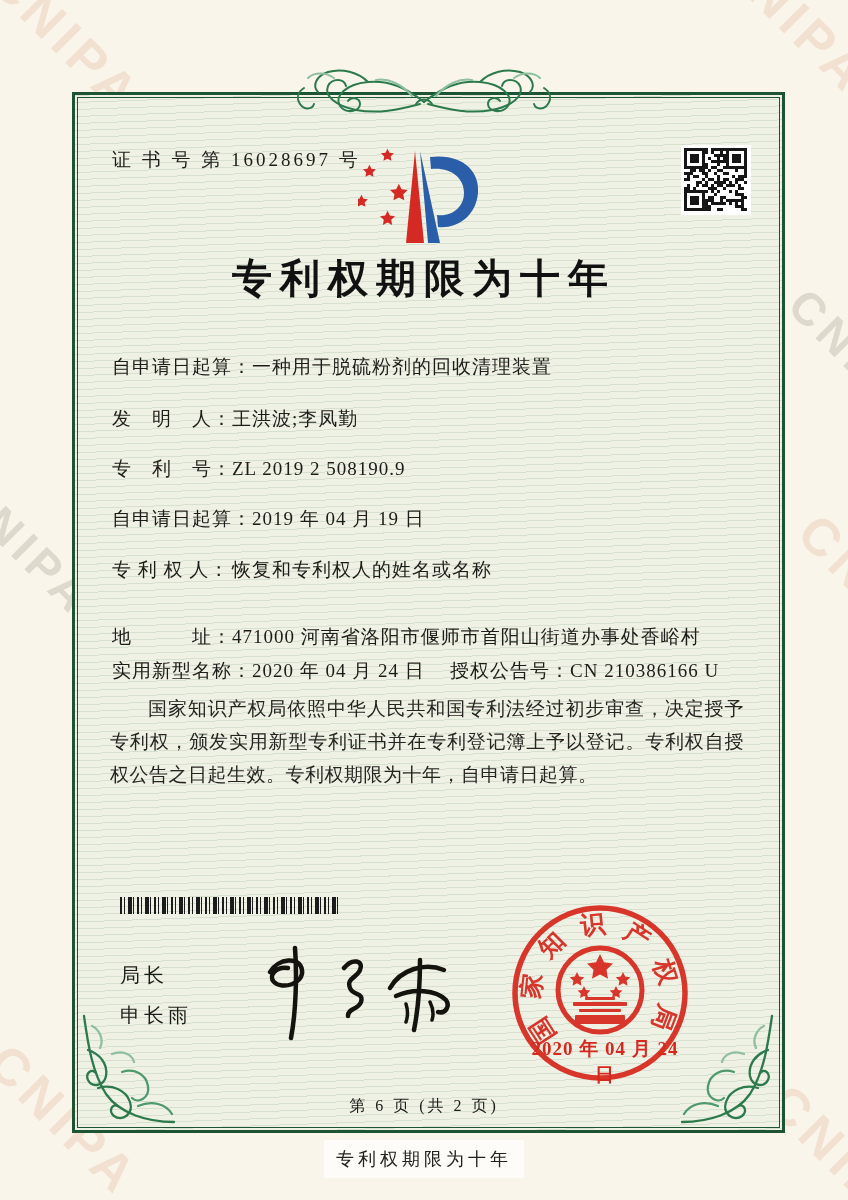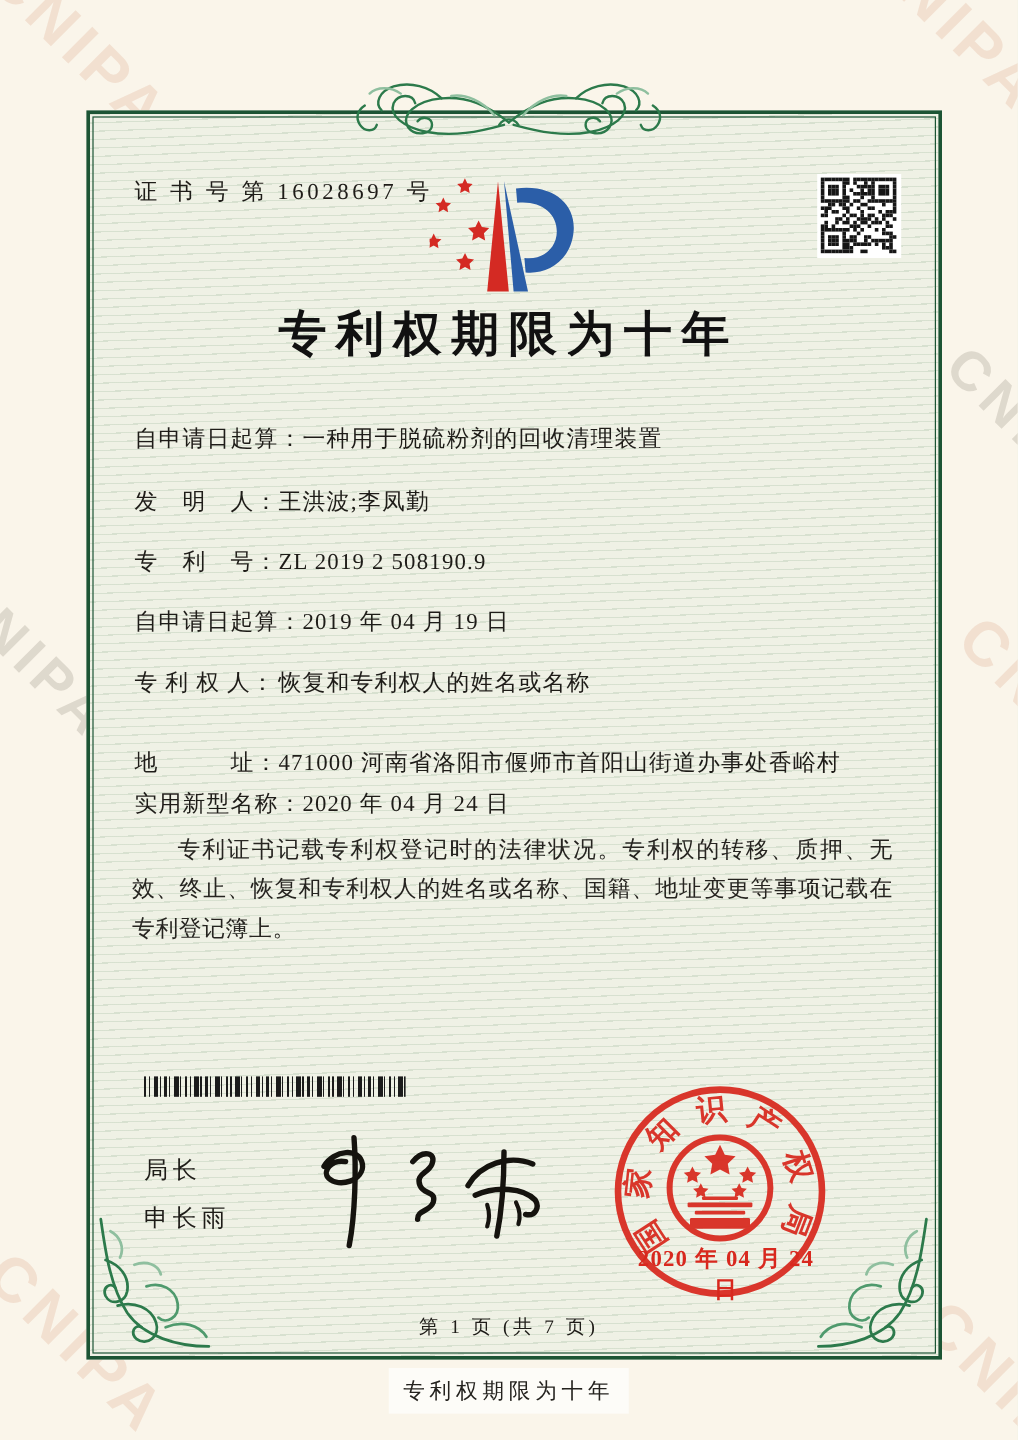--- a/index.html
+++ b/index.html
@@ -437,24 +437,27 @@
   <span class="field-label">自申请日起算：</span><span>2019 年 04 月 19 日</span>
 </div>
 <div class="field-row" style="top:557px;">
   <span class="field-label">专 利 权 人：</span><span>恢复和专利权人的姓名或名称</span>
 </div>
 <div class="field-row" style="top:584px;margin-top:40px;">
   <span class="field-label">地　　　址：</span><span>471000 河南省洛阳市偃师市首阳山街道办事处香峪村</span>
 </div>
 <div class="field-row" style="top:658px;">
   <span class="field-label">实用新型名称：</span><span>2020 年 04 月 24 日</span>
+  <span class="field-pair2">
+    <span class="field-label" style="min-width:0;">授权公告号：</span><span>CN 210386166 U</span>
+  </span>
 </div>
 
 <div class="body-text">
-  <p>专利证书记载专利权登记时的法律状况。专利权的转移、质押、无效、终止、恢复和专利权人的姓名或名称、国籍、地址变更等事项记载在专利登记簿上。</p>
+  <p>国家知识产权局依照中华人民共和国专利法经过初步审查，决定授予专利权，颁发实用新型专利证书并在专利登记簿上予以登记。专利权自授权公告之日起生效。专利权期限为十年，自申请日起算。</p>
 </div>
 
 <div class="barcode"></div>
 
 <div class="officer-title">局长</div>
 <div class="officer-name">申长雨</div>
 
 <svg class="signature" width="215" height="115" viewBox="0 0 215 115">
   <g fill="none" stroke="#15130e" stroke-width="4.5" stroke-linecap="round" stroke-linejoin="round">
     <path d="M22,34 C30,20 52,18 54,32 C56,46 34,52 26,44 C20,38 28,28 40,30"></path>
@@ -490,14 +493,14 @@
         <text x="48.33095244168787" y="48.33095244168786" text-anchor="middle" dominant-baseline="middle" transform="rotate(-45 48.33095244168787 48.33095244168786)">知</text>
         <text x="88.10112142433488" y="29.36155490569395" text-anchor="middle" dominant-baseline="middle" transform="rotate(-6 88.10112142433488 29.36155490569395)">识</text>
         <text x="130.9461763109918" y="39.64774251560202" text-anchor="middle" dominant-baseline="middle" transform="rotate(33 130.9461763109918 39.64774251560202)">产</text>
         <text x="157.76973007548014" y="74.60487837125348" text-anchor="middle" dominant-baseline="middle" transform="rotate(72 157.76973007548014 74.60487837125348)">权</text>
         <text x="156.6163081488153" y="118.65228466998983" text-anchor="middle" dominant-baseline="middle" transform="rotate(111 156.6163081488153 118.65228466998983)">局</text>
       </g>
   </g>
 </svg>
 <div class="seal-date">2020 年 04 月 24 日</div>
 
-<div class="page-info">第 1 页 (共 7 页)</div>
+<div class="page-info">第 6 页 (共 2 页)</div>
 <div class="continuation">专利权期限为十年</div>
 
 </body></html>

